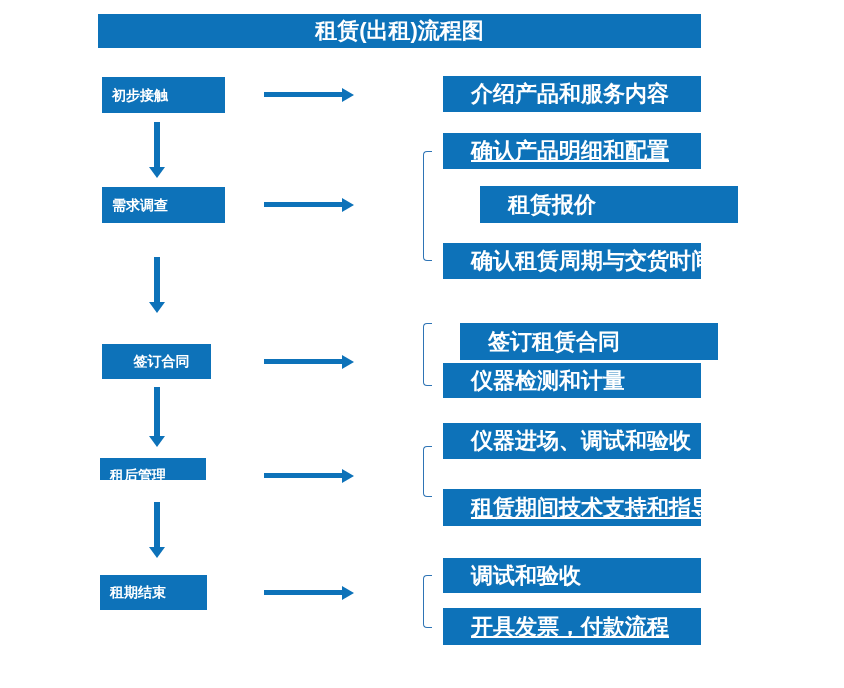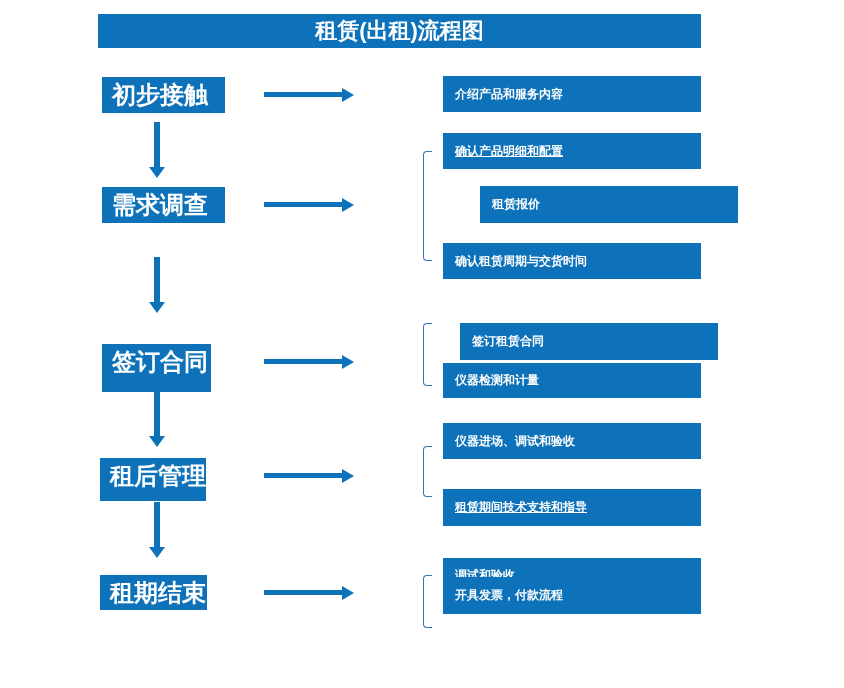--- a/index.html
+++ b/index.html
@@ -23,38 +23,38 @@
     color: var(--text, #ffffff);
     font-size: 22px;
     font-weight: bold;
     text-align: center;
     line-height: 34px;
   }
   .step-box {
     position: absolute;
     background: var(--primary, #0d72b9);
     color: var(--text, #ffffff);
-    font-size: 24px;
+    font-size: 14px;
     font-weight: bold;
     line-height: 36px;
     padding-left: 10px;
     box-sizing: border-box;
     white-space: nowrap;
   }
   .detail-box {
     position: absolute;
     left: 443px;
     width: 258px;
     height: 36px;
     background: var(--primary, #0d72b9);
     color: var(--text, #ffffff);
-    font-size: 12px;
+    font-size: 22px;
     font-weight: bold;
     line-height: 36px;
-    padding-left: 12px;
+    padding-left: 28px;
     box-sizing: border-box;
     white-space: nowrap;
   }
   .h-arrow {
     position: absolute;
     left: 264px;
     width: 78px;
     height: 5px;
     background: var(--primary, #0d72b9);
   }
@@ -90,22 +90,22 @@
     width: 9px;
     border: 1.5px solid var(--bracket, #2e74b5);
     border-right: none;
     border-radius: 4px 0 0 4px;
     box-sizing: border-box;
   }
 
   
   .s1 { left:102px; top:77px;  width:123px; height:36px; }
   .s2 { left:102px; top:187px; width:123px; height:36px; }
-  .s3 { left:102px; top:344px; width:109px; height:48px; line-height:35px; }
-  .s4 { left:100px; top:458px; width:106px; height:43px; line-height:35px; }
+  .s3 { left:102px; top:344px; width:109px; height:35px; line-height:35px;text-align:center; }
+  .s4 { left:100px; top:458px; width:106px; height:22px; line-height:35px; }
   .s5 { left:100px; top:575px; width:107px; height:35px; line-height:35px; }
 
   
   .a1 { top:92px; }
   .a2 { top:202px; }
   .a3 { top:359px; }
   .a4 { top:473px; }
   .a5 { top:590px; }
 
   
@@ -117,21 +117,21 @@
   
   .r1a { top:76px; }
   .r2a { top:133px;text-decoration:underline; }
   .r2b { top:186px; height:37px; line-height:37px;margin-left:37px; }
   .r2c { top:243px; }
   .r3a { top:323px; height:37px; line-height:37px;margin-left:17px; }
   .r3b { top:363px; height:35px; line-height:35px; }
   .r4a { top:423px; }
   .r4b { top:489px; height:37px; line-height:37px;text-decoration:underline; }
   .r5a { top:558px; height:35px; line-height:35px; }
-  .r5b { top:577px; height:37px; line-height:37px; }
+  .r5b { top:608px; height:37px; line-height:37px;text-decoration:underline; }
 
   
   .b2 { top:151px; height:110px; }
   .b3 { top:323px; height:63px; }
   .b4 { top:446px; height:51px; }
   .b5 { top:575px; height:53px; }
 </style>
 </head>
 <body>
 

